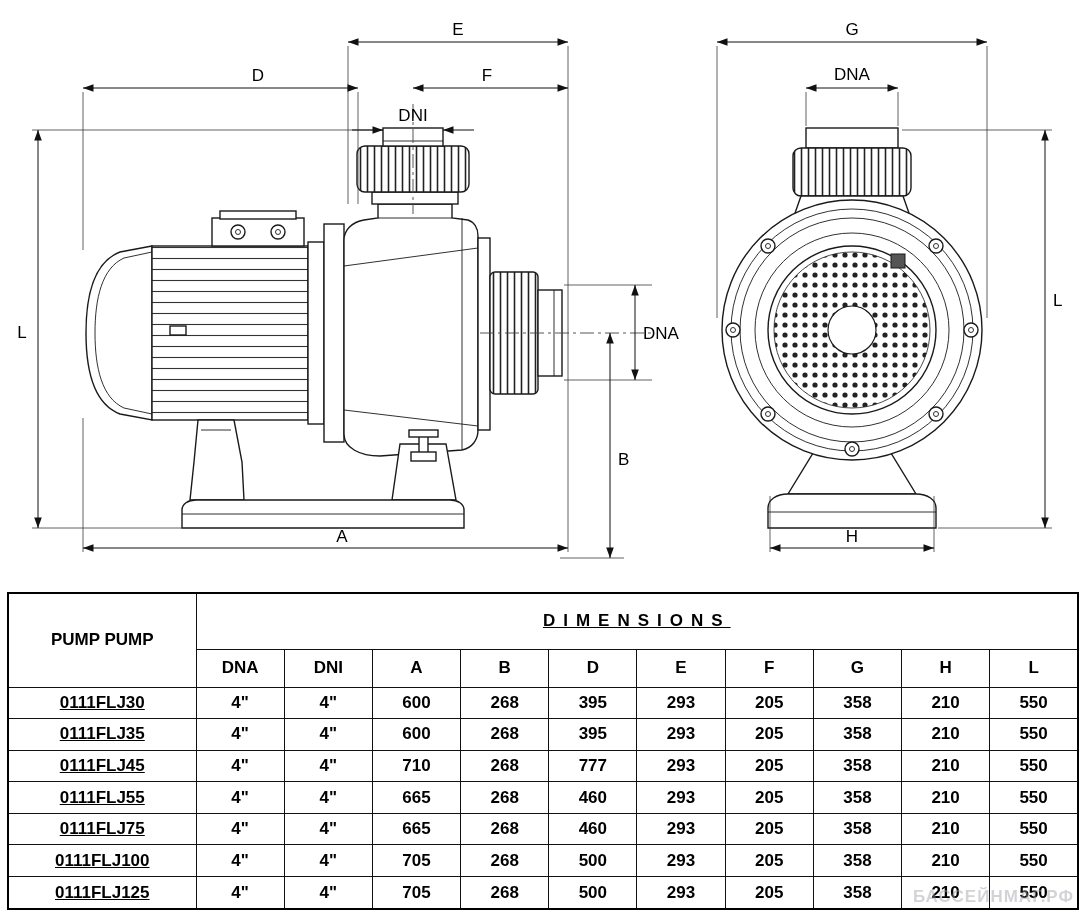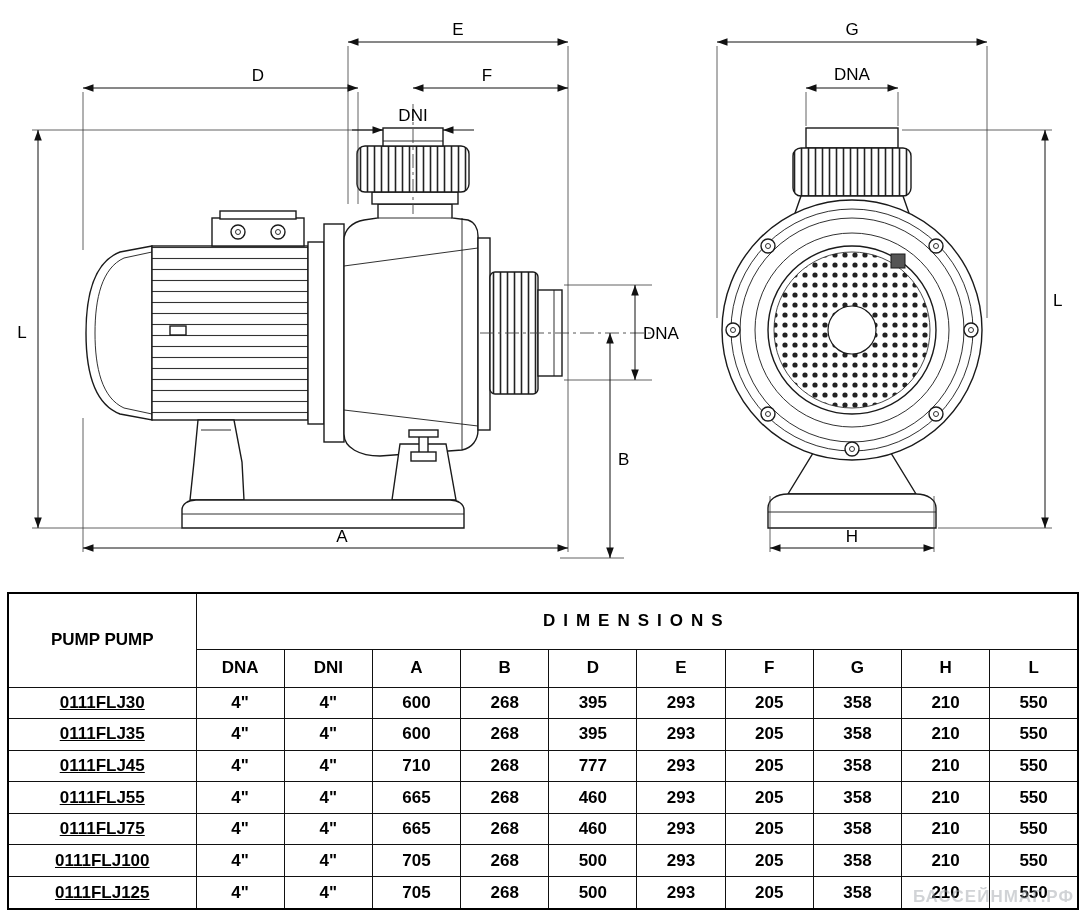--- a/index.html
+++ b/index.html
@@ -41,21 +41,21 @@
     font-weight: bold;
     font-size: 17px;
     color: #000;
     overflow: hidden;
     white-space: nowrap;
   }
   table.dims col.first { width: 188px; }
   tr.hrow1 { height: 56px; }
   tr.hrow2 { height: 38px; }
   th.pt-h  { font-size: 17px; }
-  th.dims-h { font-size: 19px; letter-spacing: 8px; }
+  th.dims-h { font-size: 19px; letter-spacing: 8px; text-decoration: underline; }
   td.pt { text-align: left; padding-left: 28px; text-decoration: underline; }
 
   .watermark {
     position: absolute;
     right: 12px; bottom: 10px;
     font: bold 17px "Liberation Sans", sans-serif;
     letter-spacing: 1px;
     color: #9aa0a6;
     opacity: 0.45;
     pointer-events: none;

